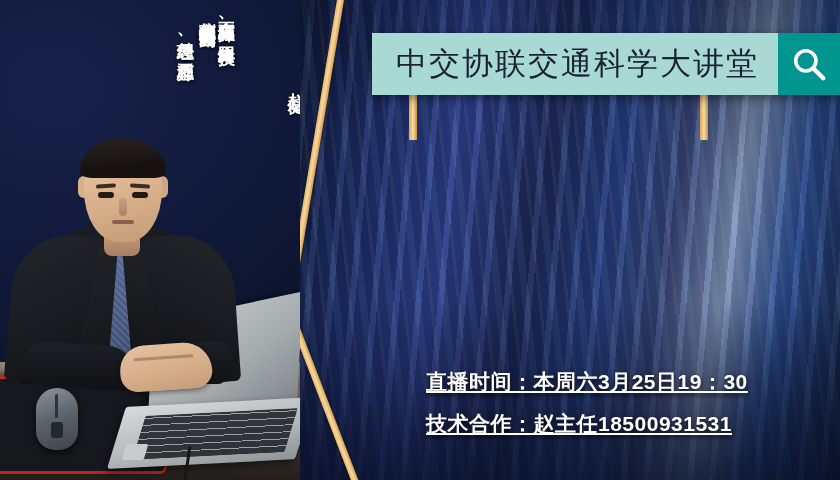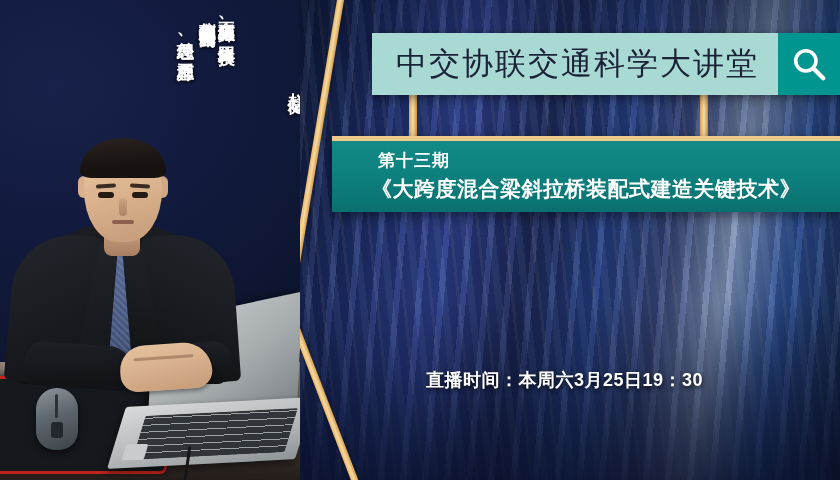--- a/index.html
+++ b/index.html
@@ -211,22 +211,22 @@
     position:absolute;left:187px;top:270px;width:184px;height:46px;
     background:linear-gradient(180deg,#45a4ff 0%,#2f92f5 55%,#2f8de8 100%);
     border:3px solid #c6ecd9;border-radius:26px;
     display:flex;align-items:center;justify-content:center;
     box-shadow:0 4px 10px rgba(0,0,0,.45), inset 0 1px 4px rgba(255,255,255,.35);
     box-sizing:border-box;
   }
   #pill-text{color:#12243f;font-size:21px;font-weight:700;letter-spacing:3px;}
 
   
-  .info{position:absolute;color:#ffffff;font-size:18px;font-weight:700;
-    letter-spacing:.5px;text-shadow:0 2px 5px rgba(0,0,0,.85);white-space:nowrap;}
+  .info{position:absolute;color:#ffffff;font-size:21px;font-weight:700;
+    letter-spacing:.5px;text-shadow:0 2px 5px rgba(0,0,0,.85);white-space:nowrap;text-decoration:underline;}
   #info-time{left:126px;top:368px;}
   #info-contact{left:126px;top:410px;}
 </style>
 </head>
 <body>
 
 <div id="poster">
 
   <div id="left-panel">
 
@@ -293,22 +293,19 @@
         <span id="title-text">中交协联交通科学大讲堂</span>
       </div>
       <div id="search-box">
         <svg viewBox="0 0 24 24">
           <circle cx="10" cy="10" r="6.4" fill="none" stroke="#ffffff" stroke-width="2.3"></circle>
           <line x1="14.7" y1="14.7" x2="21" y2="21" stroke="#ffffff" stroke-width="2.8" stroke-linecap="round"></line>
         </svg>
       </div>
     </div>
 
-    <div id="subtitle-band">
-      <div id="subtitle-issue">第十三期</div>
-      <div id="subtitle-title">《大跨度混合梁斜拉桥装配式建造关键技术》</div>
-    </div>
 
 
     <div class="info" id="info-time">直播时间：本周六3月25日19：30</div>
+    <div class="info" id="info-contact">技术合作：赵主任18500931531</div>
   </div>
 
 </div>
 
 </body></html>

